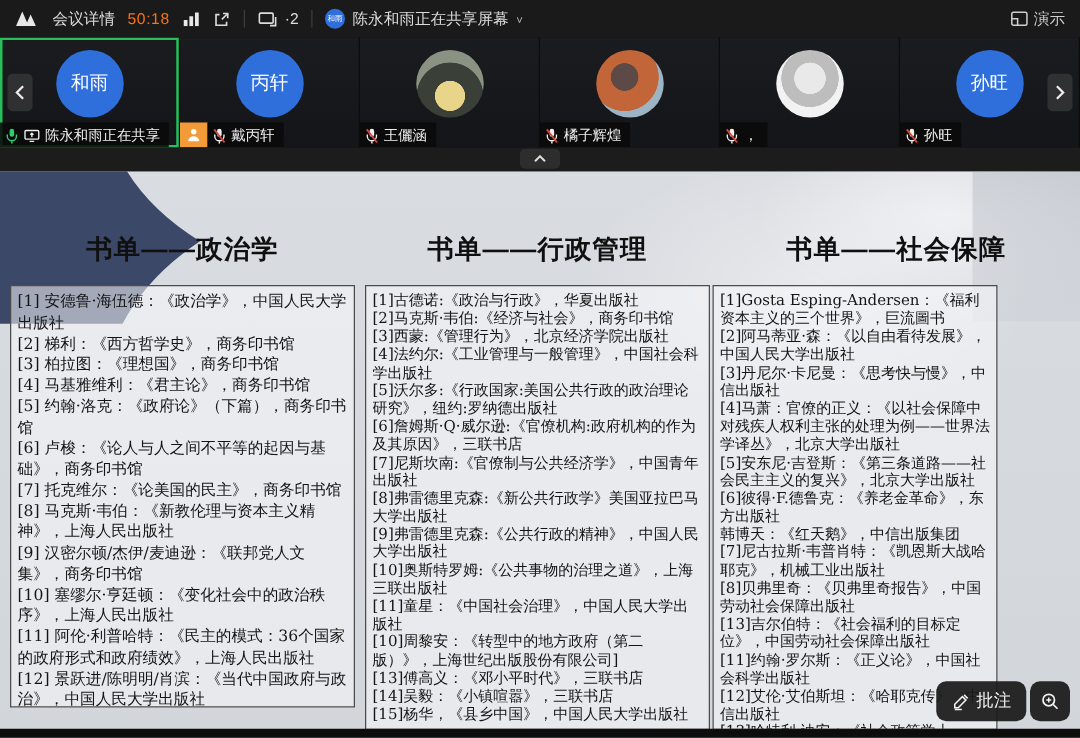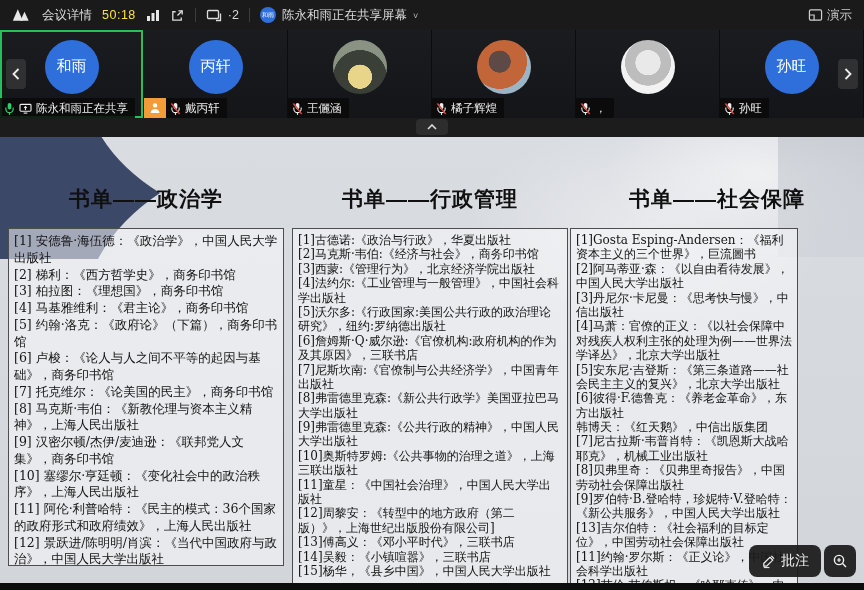--- a/index.html
+++ b/index.html
@@ -7,21 +7,21 @@
     font-family:"Liberation Sans", sans-serif; }
   .stage { position:relative; width:864px; height:590px; }
 
   
   .topbar { position:absolute; top:0; left:0; width:864px; height:30px;
     background:#1a1a1a; display:flex; align-items:center; color:#dcdcdc;
     font-size:12.5px; padding:0 12px; gap:10px; z-index:30; }
   .topbar svg { display:block; }
   .tb-group { display:flex; align-items:center; gap:6px; }
   .tb-div { width:1px; height:14px; background:#3c3c3c; }
-  .timer { font-size:12.5px; color:#fde047; letter-spacing:.5px; }
+  .timer { font-size:12.5px; color:#f97316; letter-spacing:.5px; }
   .mini-avatar { width:16px; height:16px; border-radius:50%; background:#2e6fdc;
     color:#fff; font-size:6px; display:flex; align-items:center; justify-content:center; }
   .caret { font-size:9px; color:#bbb; transform:translateY(1px); }
   .tb-right { margin-left:auto; display:flex; align-items:center; gap:4px; }
   .view-label { max-width:26px; overflow:hidden; white-space:nowrap; color:#cfcfcf; }
 
   
   .strip { position:absolute; top:30px; left:0; width:864px; height:88px;
     display:flex; background:#0c0c0c; z-index:20; }
   .tile { position:relative; width:143px; height:88px; margin-right:1px;
@@ -276,36 +276,35 @@
         <p>[2]马克斯·韦伯:《经济与社会》，商务印书馆</p>
         <p>[3]西蒙:《管理行为》，北京经济学院出版社</p>
         <p>[4]法约尔:《工业管理与一般管理》，中国社会科学出版社</p>
         <p>[5]沃尔多:《行政国家:美国公共行政的政治理论研究》，纽约:罗纳德出版社</p>
         <p>[6]詹姆斯·Q·威尔逊:《官僚机构:政府机构的作为及其原因》，三联书店</p>
         <p>[7]尼斯坎南:《官僚制与公共经济学》，中国青年出版社</p>
         <p>[8]弗雷德里克森:《新公共行政学》美国亚拉巴马大学出版社</p>
         <p>[9]弗雷德里克森:《公共行政的精神》，中国人民大学出版社</p>
         <p>[10]奥斯特罗姆:《公共事物的治理之道》，上海三联出版社</p>
         <p>[11]童星：《中国社会治理》，中国人民大学出版社</p>
-        <p>[12]周黎安：《转型中的地方政府（第二版）》，上海世纪出版股份有限公司]</p>
+        <p>[10]周黎安：《转型中的地方政府（第二版）》，上海世纪出版股份有限公司]</p>
         <p>[13]傅高义：《邓小平时代》，三联书店</p>
         <p>[14]吴毅：《小镇喧嚣》，三联书店</p>
         <p>[15]杨华，《县乡中国》，中国人民大学出版社</p>
       </div>
     <div class="book-box box3">
         <p>[1]Gosta Esping-Andersen：《福利资本主义的三个世界》，巨流圖书</p>
         <p>[2]阿马蒂亚·森：《以自由看待发展》，中国人民大学出版社</p>
         <p>[3]丹尼尔·卡尼曼：《思考快与慢》，中信出版社</p>
         <p>[4]马萧：官僚的正义：《以社会保障中对残疾人权利主张的处理为例——世界法学译丛》，北京大学出版社</p>
         <p>[5]安东尼·吉登斯：《第三条道路——社会民主主义的复兴》，北京大学出版社</p>
         <p>[6]彼得·F.德鲁克：《养老金革命》，东方出版社</p>
         <p>韩博天：《红天鹅》，中信出版集团</p>
         <p>[7]尼古拉斯·韦普肖特：《凯恩斯大战哈耶克》，机械工业出版社</p>
         <p>[8]贝弗里奇：《贝弗里奇报告》，中国劳动社会保障出版社</p>
-        <p>[9]罗伯特·B.登哈特，珍妮特·V.登哈特：《新公共服务》，中国人民大学出版社</p>
         <p>[13]吉尔伯特：《社会福利的目标定位》，中国劳动社会保障出版社</p>
         <p>[11]约翰·罗尔斯：《正义论》，中国社会科学出版社</p>
         <p>[12]艾伦·艾伯斯坦：《哈耶克传》，中信出版社</p>
         <p>[13]哈特利·迪安：《社会政策学十讲》，格致出版</p>
       </div>
 
     <div class="slide-bottom"></div>
   </div>
 
   <div class="fab-row">

